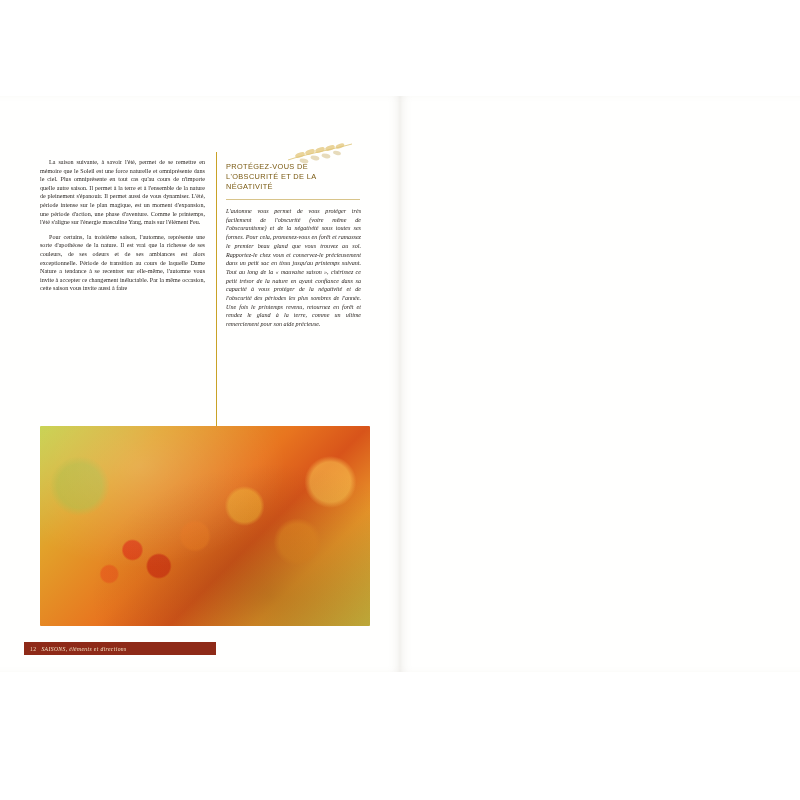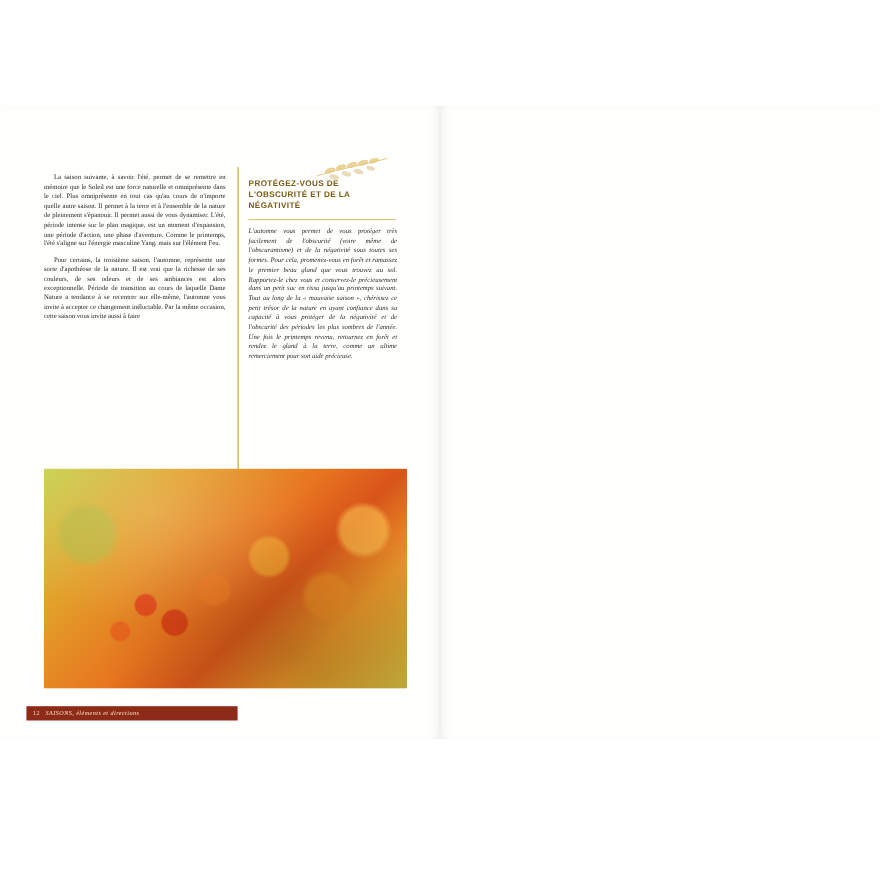--- a/index.html
+++ b/index.html
@@ -59,21 +59,21 @@
     position: absolute;
     left: 216px;
     top: 56px;
     width: 152px;
     height: 350px;
     border-left: 1.2px solid #c9a227;
     padding-left: 0;
   }
   .callout-head {
     font-family: "Liberation Sans", sans-serif;
-    font-weight: bold;
+    font-weight: normal;
     font-size: 7.4px;
     line-height: 10px;
     letter-spacing: 0.35px;
     color: #7a5a12;
     padding: 10px 8px 0 9px;
     text-transform: uppercase;
   }
   .callout-rule {
     margin: 7px 9px 7px 9px;
     height: 1px;

